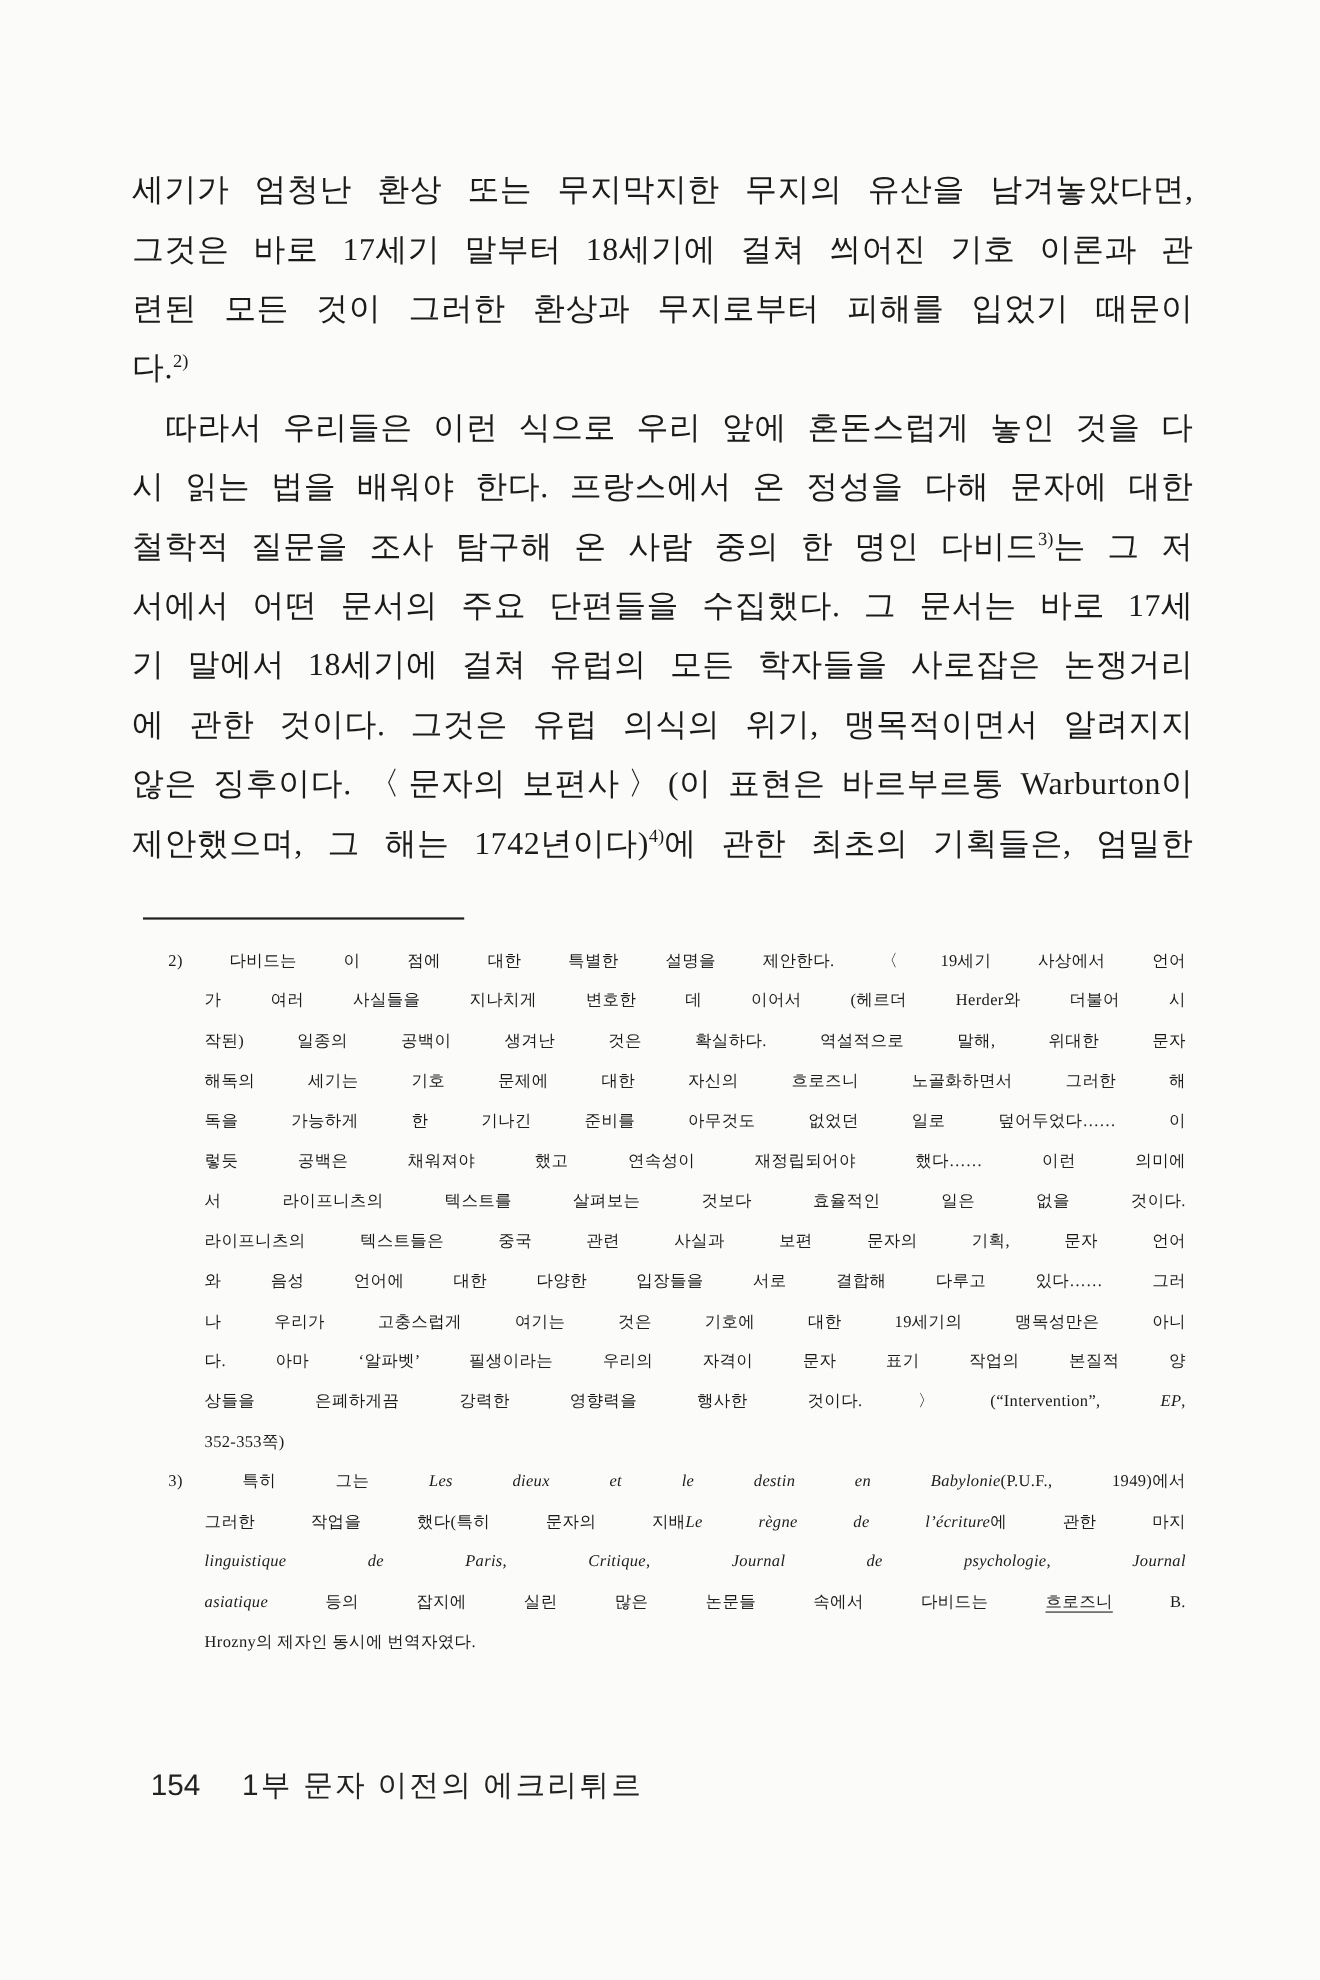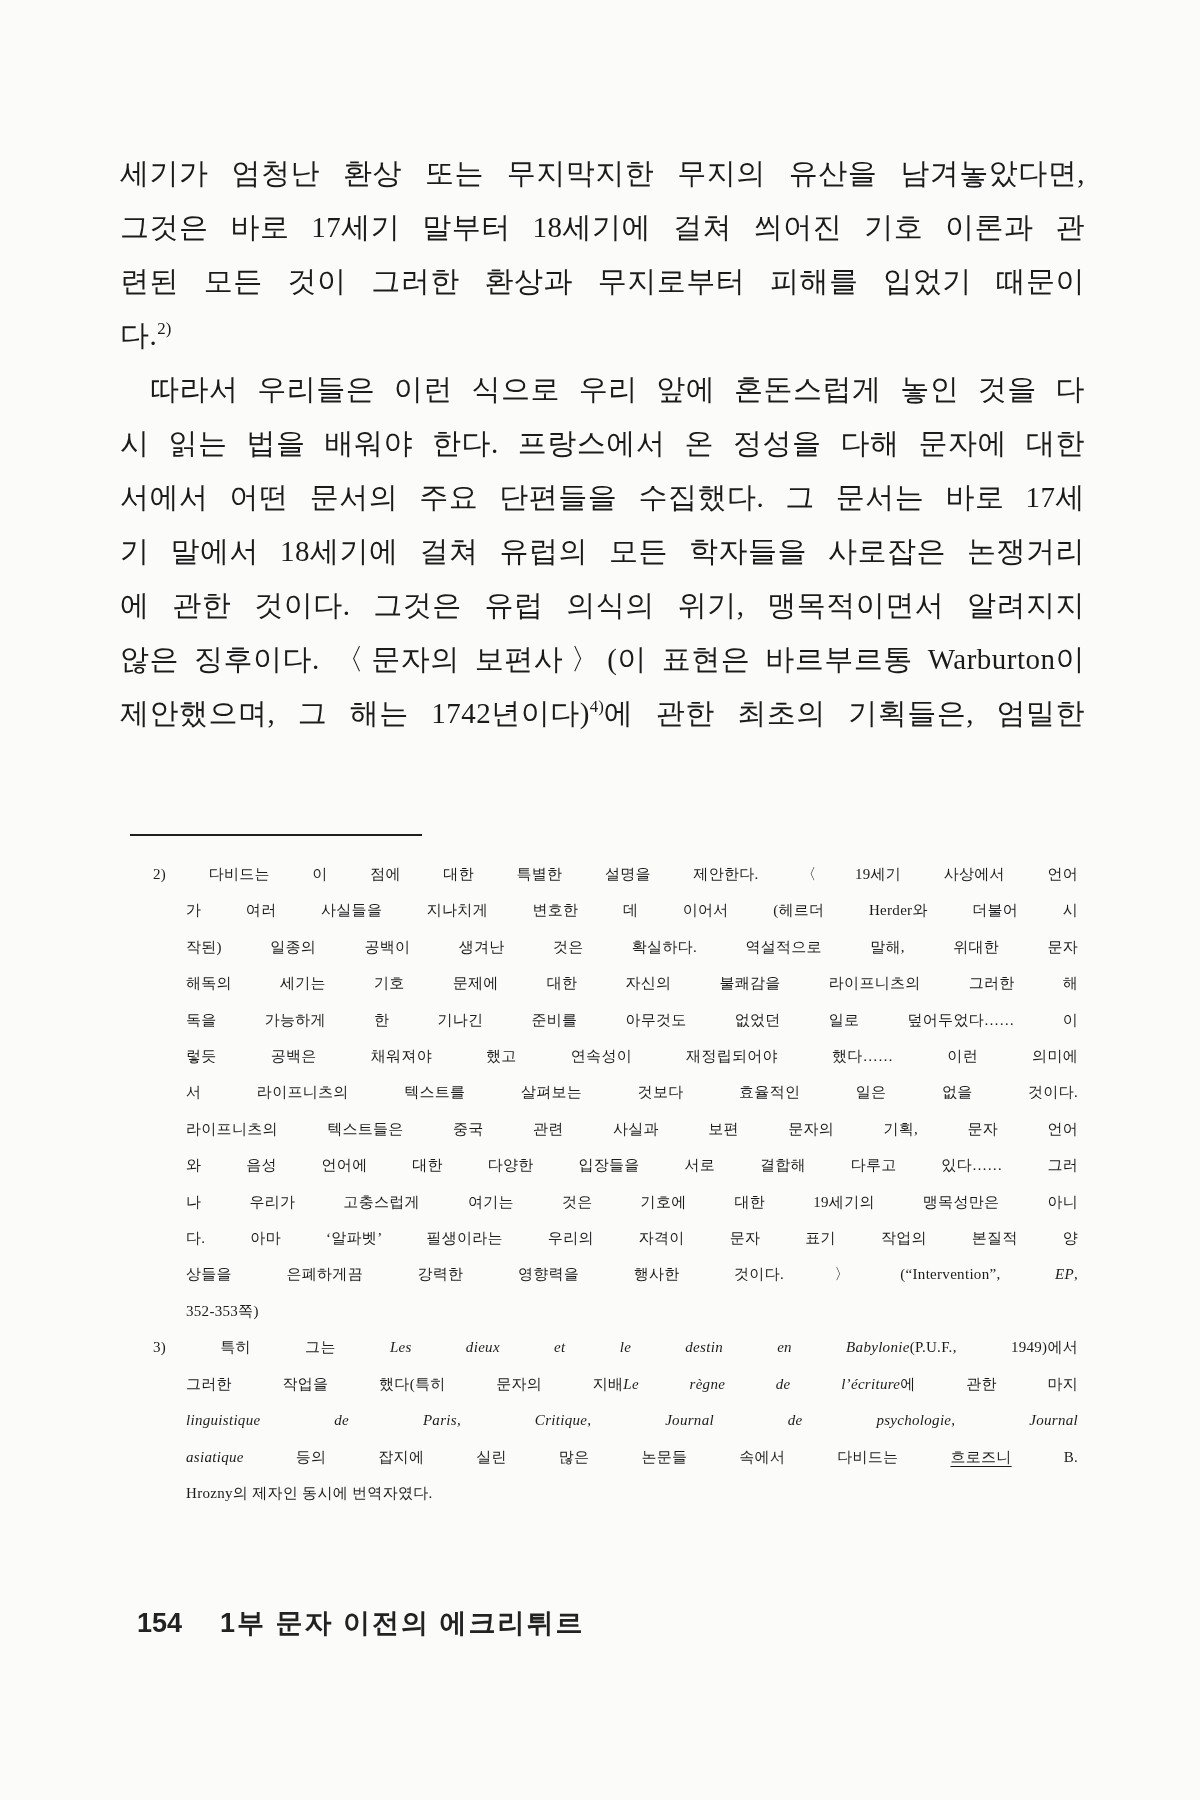--- a/index.html
+++ b/index.html
@@ -64,53 +64,54 @@
     letter-spacing: 0;
   }
   .footer {
     position: absolute;
     left: 137px;
     top: 1605px;
     display: flex;
     align-items: baseline;
     gap: 38px;
     font-family: "Liberation Sans", "DejaVu Sans", sans-serif;
-    font-weight: 700;
+    font-weight: 400;
     font-size: 27px;
     color: #222;
   }
   .footer .running { letter-spacing: 2px; }
 </style>
 </head>
 <body>
 
 <div class="page">
 
   <div class="body-text">
       <div class="tline"><span class="seg">세기가 엄청난 환상 또는 무지막지한 무지의 유산을 남겨놓았다면,</span></div>
       <div class="tline"><span class="seg">그것은 바로 17세기 말부터 18세기에 걸쳐 씌어진 기호 이론과 관</span></div>
       <div class="tline"><span class="seg">련된 모든 것이 그러한 환상과 무지로부터 피해를 입었기 때문이</span></div>
       <div class="tline last"><span class="seg">다.</span><sup class="seg">2)</sup></div>
       <div class="tline indent"><span class="seg">따라서 우리들은 이런 식으로 우리 앞에 혼돈스럽게 놓인 것을 다</span></div>
       <div class="tline"><span class="seg">시 읽는 법을 배워야 한다. 프랑스에서 온 정성을 다해 문자에 대한</span></div>
+      <div class="tline"><span class="seg">철학적 질문을 조사 탐구해 온 사람 중의 한 명인 다비드</span><sup class="seg">3)</sup><span class="seg">는 그 저</span></div>
       <div class="tline"><span class="seg">서에서 어떤 문서의 주요 단편들을 수집했다. 그 문서는 바로 17세</span></div>
       <div class="tline"><span class="seg">기 말에서 18세기에 걸쳐 유럽의 모든 학자들을 사로잡은 논쟁거리</span></div>
       <div class="tline"><span class="seg">에 관한 것이다. 그것은 유럽 의식의 위기, 맹목적이면서 알려지지</span></div>
       <div class="tline"><span class="seg">않은 징후이다. 〈문자의 보편사〉(이 표현은 바르부르통 Warburton이</span></div>
       <div class="tline"><span class="seg">제안했으며, 그 해는 1742년이다)</span><sup class="seg">4)</sup><span class="seg">에 관한 최초의 기획들은, 엄밀한</span></div>
     </div>
 
   <div class="fn-divider"></div>
 
   <div class="footnotes">
     <div>
         <div class="tline"><span class="seg">2) 다비드는 이 점에 대한 특별한 설명을 제안한다. 〈19세기 사상에서 언어</span></div>
         <div class="tline cont"><span class="seg">가 여러 사실들을 지나치게 변호한 데 이어서 (헤르더 Herder와 더불어 시</span></div>
         <div class="tline cont"><span class="seg">작된) 일종의 공백이 생겨난 것은 확실하다. 역설적으로 말해, 위대한 문자</span></div>
-        <div class="tline cont"><span class="seg">해독의 세기는 기호 문제에 대한 자신의 불쾌감을 라이프니츠의 그러한 해</span></div>
+        <div class="tline cont"><span class="seg">해독의 세기는 기호 문제에 대한 자신의 흐로즈니 노골화하면서 그러한 해</span></div>
         <div class="tline cont"><span class="seg">독을 가능하게 한 기나긴 준비를 아무것도 없었던 일로 덮어두었다…… 이</span></div>
         <div class="tline cont"><span class="seg">렇듯 공백은 채워져야 했고 연속성이 재정립되어야 했다…… 이런 의미에</span></div>
         <div class="tline cont"><span class="seg">서 라이프니츠의 텍스트를 살펴보는 것보다 효율적인 일은 없을 것이다.</span></div>
         <div class="tline cont"><span class="seg">라이프니츠의 텍스트들은 중국 관련 사실과 보편 문자의 기획, 문자 언어</span></div>
         <div class="tline cont"><span class="seg">와 음성 언어에 대한 다양한 입장들을 서로 결합해 다루고 있다…… 그러</span></div>
         <div class="tline cont"><span class="seg">나 우리가 고충스럽게 여기는 것은 기호에 대한 19세기의 맹목성만은 아니</span></div>
         <div class="tline cont"><span class="seg">다. 아마 ‘알파벳’ 필생이라는 우리의 자격이 문자 표기 작업의 본질적 양</span></div>
         <div class="tline cont"><span class="seg">상들을 은폐하게끔 강력한 영향력을 행사한 것이다.〉(“Intervention”, </span><span class="seg i">EP</span><span class="seg">,</span></div>
         <div class="tline last cont"><span class="seg">352-353쪽)</span></div>
       </div>

